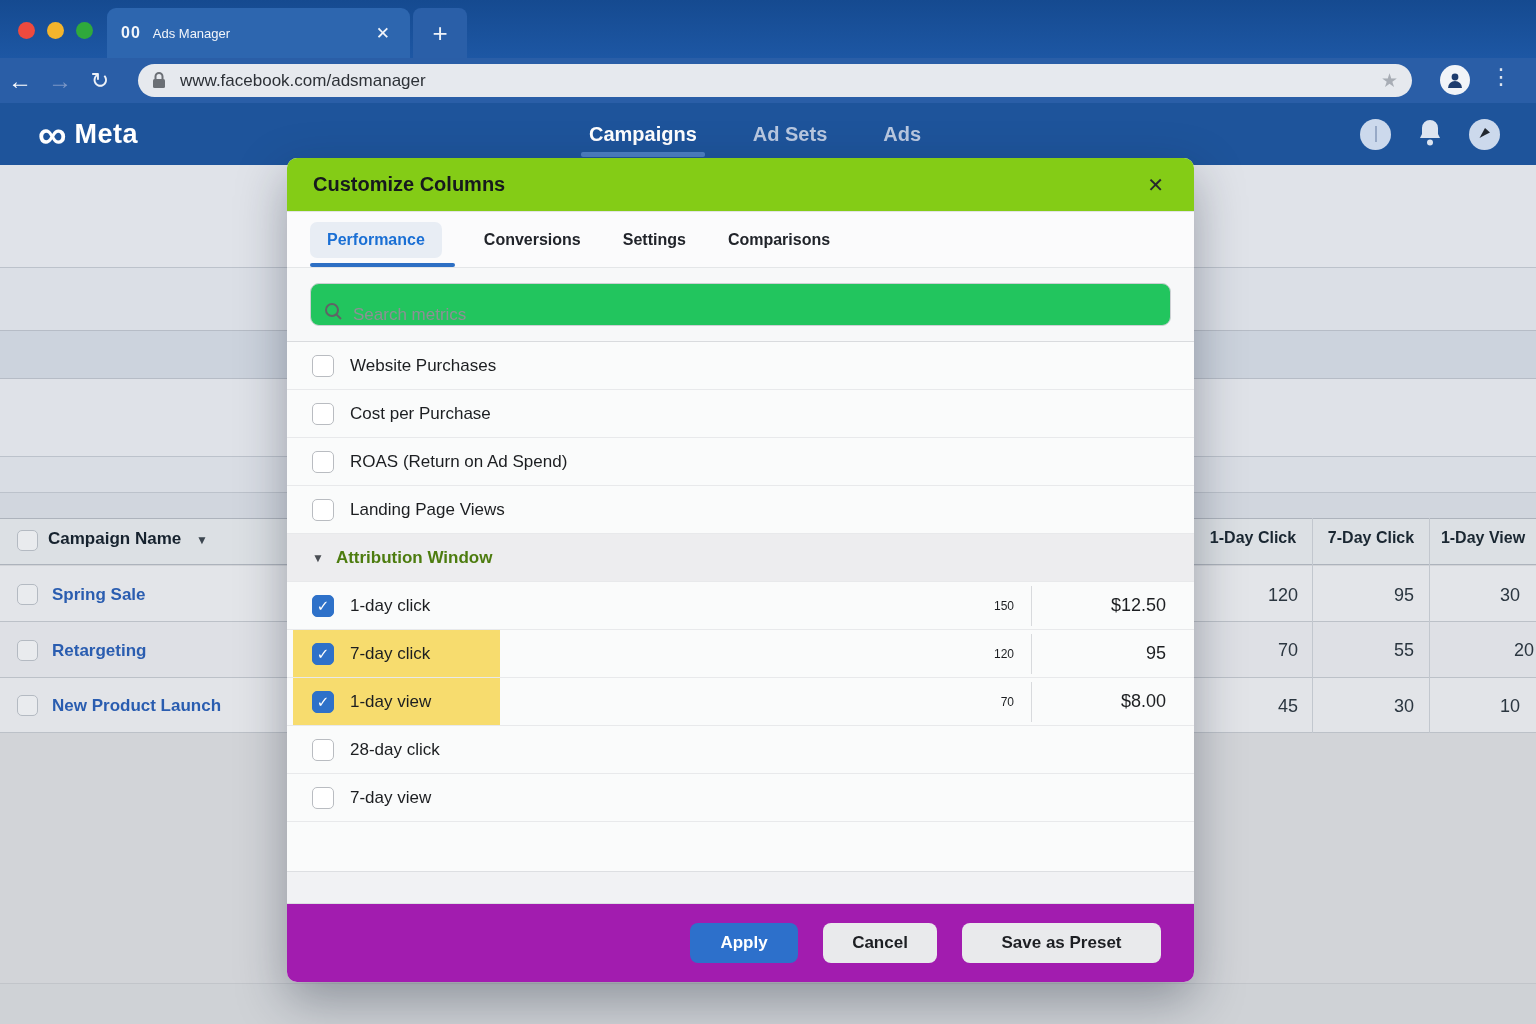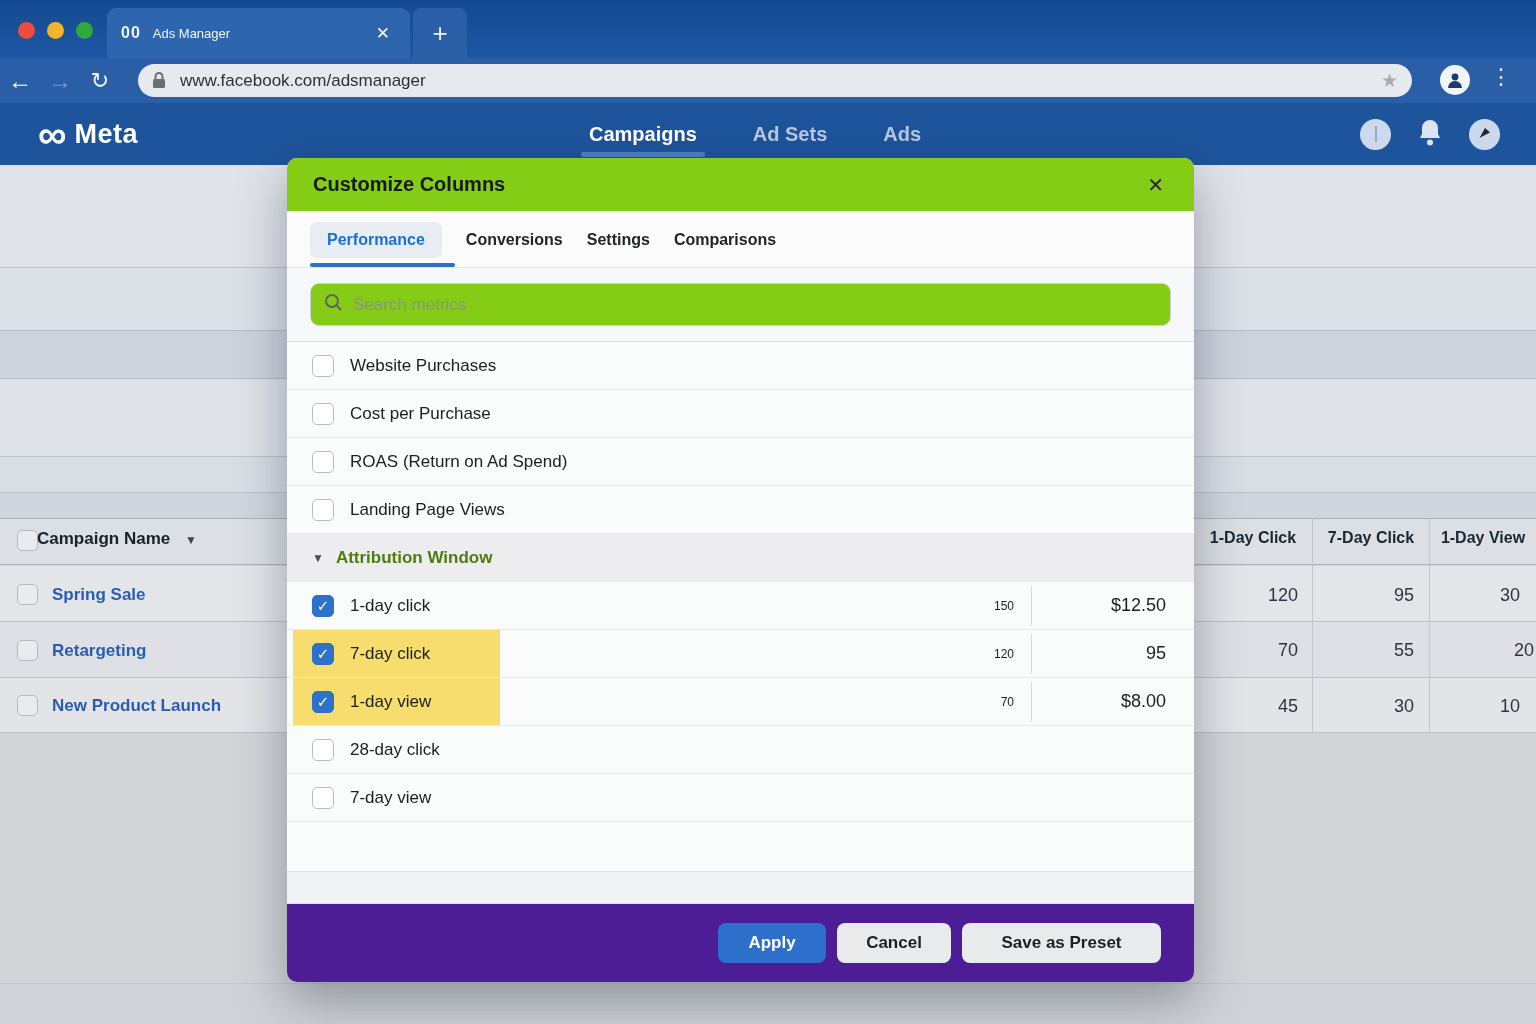--- a/index.html
+++ b/index.html
@@ -66,65 +66,65 @@
   .bg-row { position:absolute; left:0; width:1536px; border-bottom:1px solid #bcc1c8; }
   .r1 { top:566px; height:56px; background:#e3e5e9; }
   .r2 { top:622px; height:56px; background:#dee0e5; }
   .r3 { top:678px; height:55px; background:#e2e4e8; }
   .bg-bottom  { position:absolute; left:0; top:733px; width:1536px; height:250px; background:#d2d4d8; }
   .bg-bottom2 { position:absolute; left:0; top:983px; width:1536px; height:41px; background:#cfd2d6;
     border-top:1px solid #c2c5ca; }
 
   .bg-check { position:absolute; left:17px; width:21px; height:21px; border:1.5px solid #b4bac2;
     border-radius:5px; background:#e9ebee; }
-  .campaign-header-label { position:absolute; left:37px; top:529px; font-size:17px; font-weight:bold; color:#16222e; }
+  .campaign-header-label { position:absolute; left:48px; top:529px; font-size:17px; font-weight:bold; color:#16222e; }
   .sort-tri { font-size:12px; color:#3c4650; margin-left:10px; }
   .campaign-link { position:absolute; left:52px; font-size:17px; font-weight:bold; color:#2a5db0; }
 
   .right-col-div { position:absolute; top:518px; width:1px; height:215px; background:#c2c7ce; }
   .col-head { position:absolute; top:529px; font-size:16px; font-weight:bold; color:#1a2732; text-align:center; }
   .cell { position:absolute; font-size:18px; color:#2b3640; text-align:right; }
 
   
   .modal { position:absolute; left:287px; top:158px; width:907px; height:824px; background:#f7f8f9;
     border-radius:10px; box-shadow:0 18px 50px rgba(20,30,45,.35); z-index:10; display:flex; flex-direction:column;
     overflow:hidden; }
   .m-header { height:54px; display:flex; align-items:center; padding:0 26px; border-bottom:1px solid #e2e4e6;
     background:#84cc16; }
   .m-title { font-size:20px; font-weight:bold; color:#16191d; flex:1; }
   .m-close { font-size:20px; color:#26292e; padding:2px 4px; }
-  .m-tabs { height:56px; display:flex; align-items:center; padding:0 23px; gap:24px; position:relative;
+  .m-tabs { height:56px; display:flex; align-items:center; padding:0 23px; gap:42px; position:relative;
     border-bottom:1px solid #e4e6e8; background:#fbfbfc; }
   .m-tab { font-size:16px; font-weight:bold; color:#21242a; }
   .m-tab.active { color:#1a6fd4; background:#e8edf4; border-radius:7px; padding:9px 17px; }
   .m-tab-underline { position:absolute; left:23px; bottom:0; width:145px; height:4px; background:#2d6fc4;
     border-radius:2px; }
   .m-search-wrap { height:73px; padding:15px 23px; }
-  .m-search { width:100%; height:43px; border:1px solid #cdd0d4; border-radius:9px; background:#84cc16;
-    display:flex; align-items:center; padding:0 13px; }
+  .m-search { width:100%; height:43px; border:1px solid #cdd0d4; border-radius:9px; background:#22c55e;
+    display:flex; align-items:flex-end; padding:0 13px; }
   .m-search input { border:none; outline:none; background:transparent; font-size:17px; color:#2d3137;
     flex:1; margin-left:10px; font-family:inherit; }
   .m-search input::placeholder { color:#8d9095; }
   .m-list { flex:1; border-top:1px solid #d9dbde; background:#fafbfb; }
   .m-row { height:48px; display:flex; align-items:center; padding-left:25px; border-bottom:1px solid #e8e9eb;
     position:relative; background:#fafbfb; }
   .m-row .row-label { font-size:17px; color:#1c1e21; margin-left:16px; flex:1; position:relative; z-index:1; }
   .m-row.section { background:#ededef; }
   .m-row.section .tri { font-size:12px; color:#4a4e54; margin-right:12px; }
   .m-row.section .sec-label { font-size:17px; font-weight:bold; color:#4d7c0f; }
   .cb { width:22px; height:22px; border-radius:5px; background:#ffffff; border:1.5px solid #b9bcc1;
     flex:none; position:relative; z-index:1; display:flex; align-items:center; justify-content:center; }
   .cb.checked { background:#2e71c9; border-color:#2e71c9; color:#fff; font-size:15px; font-weight:bold; }
   .hl { position:absolute; left:6px; top:0; bottom:0; width:207px; background:#f7dc6e; z-index:0; }
   .val1 { width:110px; text-align:right; padding-right:17px; font-size:12px; color:#1c1e21; }
   .vdiv { width:1px; height:40px; background:#d8dadd; }
   .val2 { width:162px; text-align:right; padding-right:28px; font-size:18px; color:#1c1e21; }
   .m-strip { height:32px; background:#f1f2f4; border-top:1px solid #dddfe2; }
-  .m-footer { height:79px; background:#4c1d95; border-top:1px solid #dddfe2; display:flex; align-items:center;
-    justify-content:flex-end; padding-right:33px; gap:11px; }
+  .m-footer { height:79px; background:#a21caf; border-top:1px solid #dddfe2; display:flex; align-items:center;
+    justify-content:flex-end; padding-right:33px; gap:25px; }
   .btn { border:none; border-radius:8px; font-size:17px; font-weight:bold; font-family:inherit;
     height:40px; display:flex; align-items:center; justify-content:center; }
   .btn-apply { background:#2d70cb; color:#ffffff; width:108px; }
   .btn-gray { background:#e9eaec; color:#1d1f23; }
   .btn-cancel { width:114px; }
   .btn-preset { width:199px; }
 </style>
 </head>
 <body>
 

